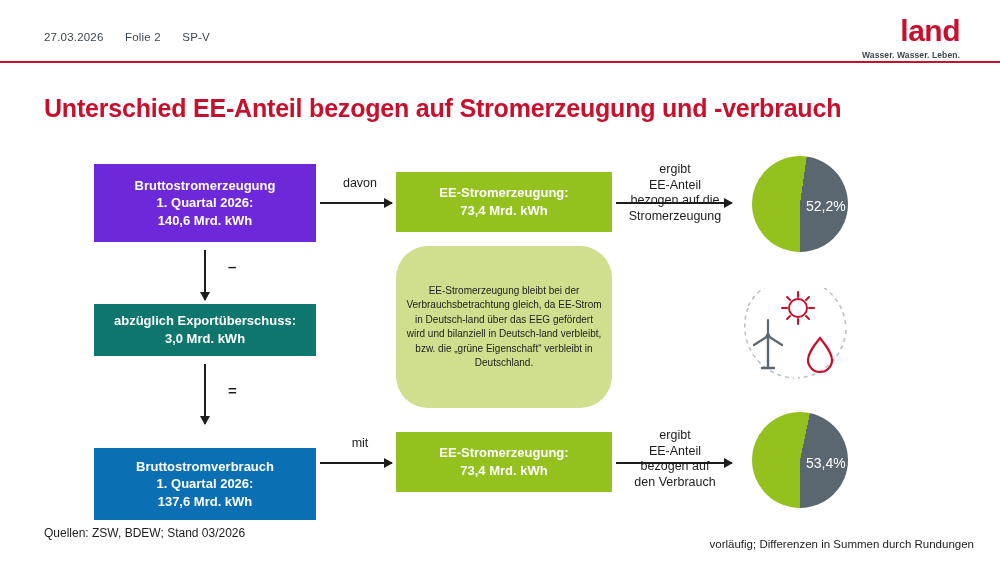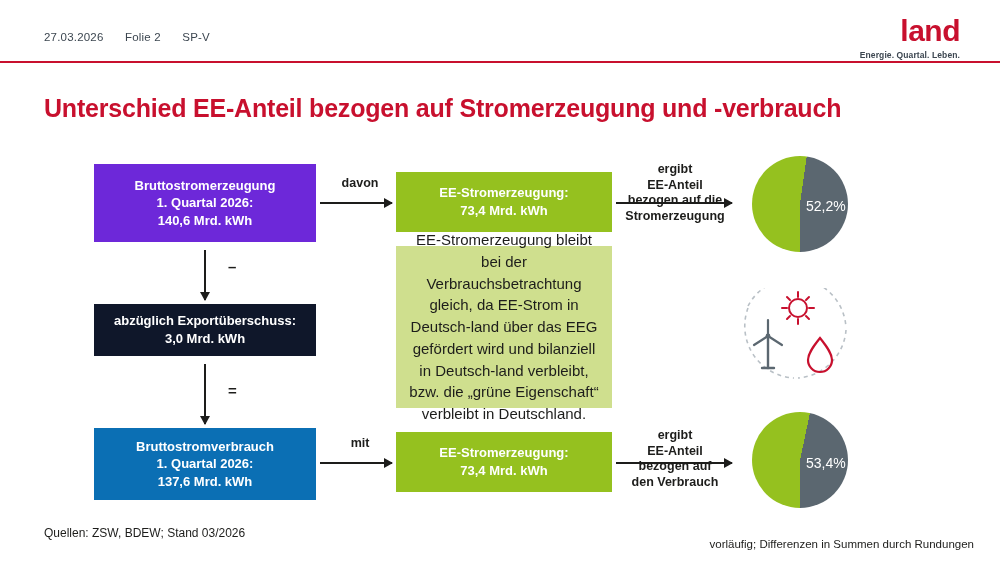--- a/index.html
+++ b/index.html
@@ -76,36 +76,37 @@
     font-weight: bold;
     display: flex;
     flex-direction: column;
     align-items: center;
     justify-content: center;
     text-align: center;
     line-height: 1.35;
     padding: 6px 8px;
   }
   .box-red   { background: #6d28d9; }
-  .box-grey  { background: #0f172a; }
+  .box-grey  { background: #0f766e; }
   .box-blue  { background: #0b6fb4; }
   .box-green { background: #95c11f; }
 
   .box-note {
     position: absolute;
     box-sizing: border-box;
     background: #cfdf8e;
     color: #1d1d1b;
-    font-size: 15px;
+    font-size: 10px;
     line-height: 1.45;
     text-align: center;
     padding: 10px 10px;
     display: flex;
     align-items: center;
     justify-content: center;
+    border-radius: 32px;
   }
 
   
   .arrow-h {
     position: absolute;
     height: 2px;
     background: #1d1d1b;
   }
   .arrow-h::after {
     content: "";
@@ -124,21 +125,21 @@
     content: "";
     position: absolute;
     bottom: -1px; left: -4px;
     border-top: 9px solid #1d1d1b;
     border-left: 5px solid transparent;
     border-right: 5px solid transparent;
   }
   .arrow-label {
     position: absolute;
     font-size: 12.5px;
-    font-weight: bold;
+    font-weight: normal;
     color: #1d1d1b;
     text-align: center;
     line-height: 1.25;
     white-space: pre-line;
   }
   .op-label {
     position: absolute;
     font-size: 15px;
     font-weight: bold;
     color: #1d1d1b;
@@ -182,21 +183,21 @@
 <body>
 
 <div class="header">
   <div class="header-meta">
     <span>27.03.2026</span>
     <span>Folie  2</span>
     <span>SP-V</span>
   </div>
   <div class="logo">
     <div class="logo-word">land</div>
-    <div class="logo-tag">Energie. Quartal. Leben.</div>
+    <div class="logo-tag">Wasser. Wasser. Leben.</div>
   </div>
   <div class="header-rule"></div>
 </div>
 
 <div class="title">Unterschied EE-Anteil bezogen auf Stromerzeugung und -verbrauch</div>
 
 <div class="box box-red" style="left:94px; top:164px; width:222px; height:78px;">
   <div>Bruttostromerzeugung</div>
   <div>1. Quartal 2026:</div>
   <div>140,6 Mrd. kWh</div>
@@ -206,21 +207,21 @@
 <div class="op-label" style="left:228px; top:258px;">–</div>
 
 <div class="box box-grey" style="left:94px; top:304px; width:222px; height:52px;">
   <div>abzüglich Exportüberschuss:</div>
   <div>3,0 Mrd. kWh</div>
 </div>
 
 <div class="arrow-v" style="left:204px; top:364px; height:60px;"></div>
 <div class="op-label" style="left:228px; top:382px;">=</div>
 
-<div class="box box-blue" style="left:94px; top:428px; width:222px; height:72px;">
+<div class="box box-blue" style="left:94px; top:448px; width:222px; height:72px;">
   <div>Bruttostromverbrauch</div>
   <div>1. Quartal 2026:</div>
   <div>137,6 Mrd. kWh</div>
 </div>
 
 <div class="arrow-h" style="left:320px; top:202px; width:72px;"></div>
 <div class="arrow-label" style="left:330px; top:176px; width:60px;">davon</div>
 
 <div class="box box-green" style="left:396px; top:172px; width:216px; height:60px;">
   <div>EE-Stromerzeugung:</div>

